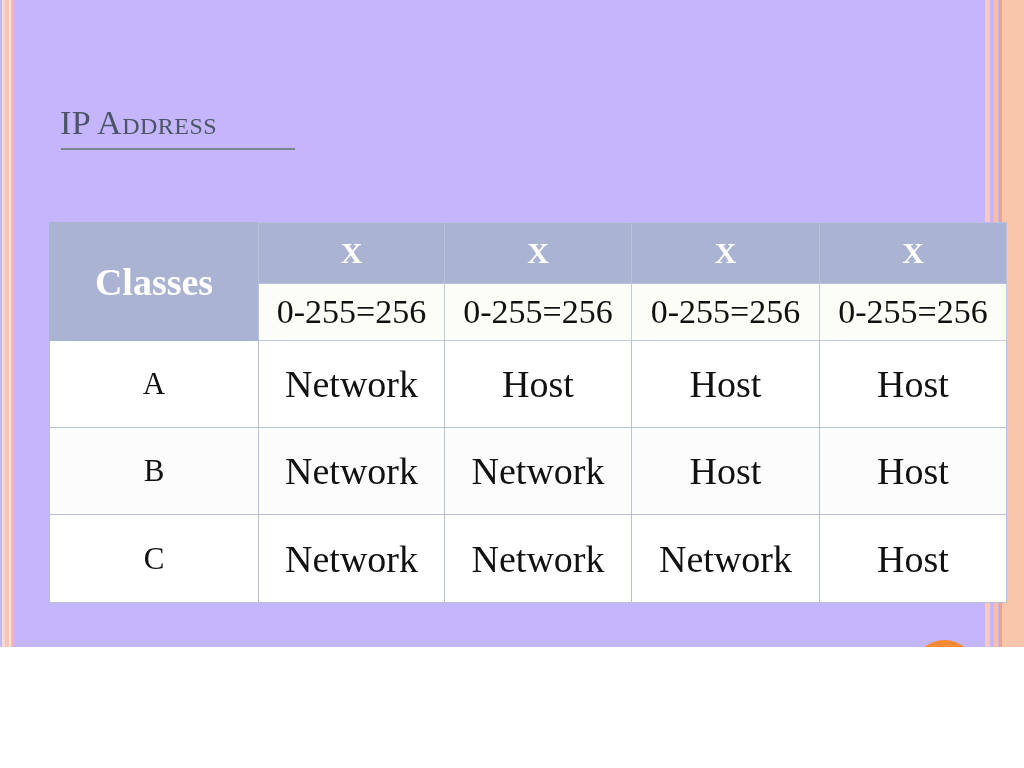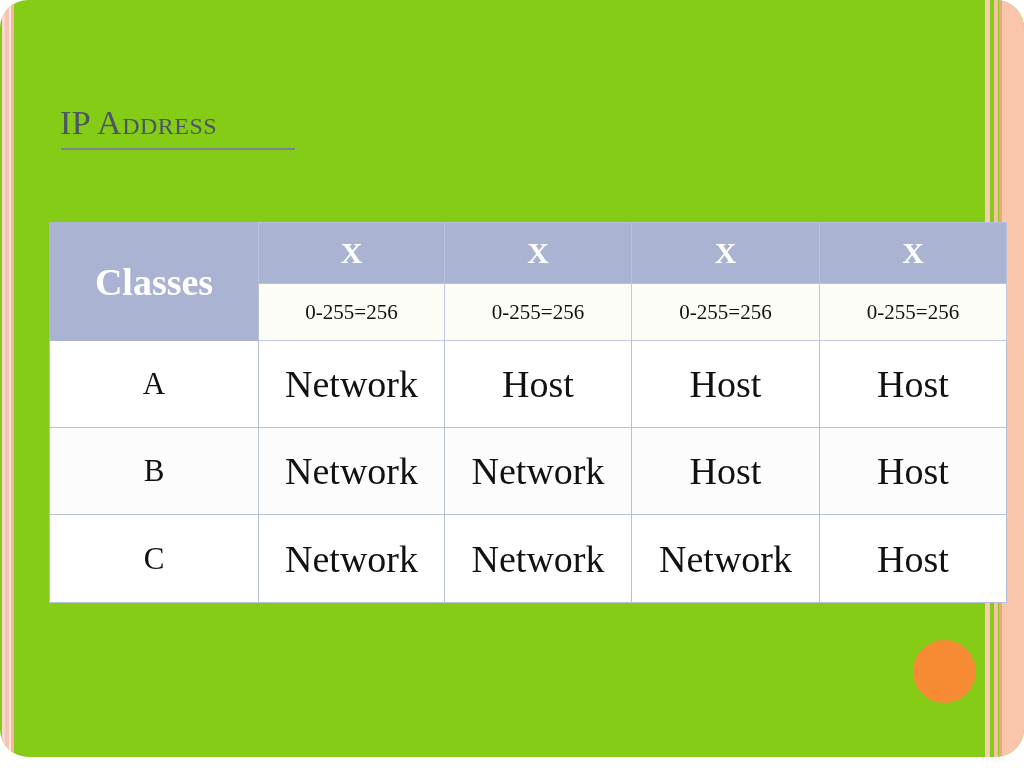--- a/index.html
+++ b/index.html
@@ -13,24 +13,23 @@
     font-family: "Liberation Serif", serif;
     overflow: hidden;
     position: relative;
   }
 
   
   .slide {
     position: absolute;
     left: 0; top: 0;
     width: 1024px;
-    height: 757px;
-    background: #84cc16;
+    height: 647px;
+    background: #c4b5fd;
     overflow: hidden;
-    border-radius: 28px;
   }
 
   
   .stripe {
     position: absolute;
     top: 0;
     height: 768px;
   }
 
   
@@ -110,21 +109,21 @@
     border-right-color: #b9c2dc !important;
   }
   .cell-x {
     font-size: 30px;
     font-weight: bold;
     height: 60px;
   }
   .cell-range {
     background: #fdfdf8;
     color: #111111;
-    font-size: 21px;
+    font-size: 34px;
     height: 56px;
     border-color: #c3cadd !important;
   }
 
   .row-a td { background: #ffffff; height: 86px; }
   .row-b td { background: #fcfcfd; height: 86px; }
   .row-c td { background: #ffffff; height: 87px; }
 
   .cell-class-letter {
     font-size: 31px;

